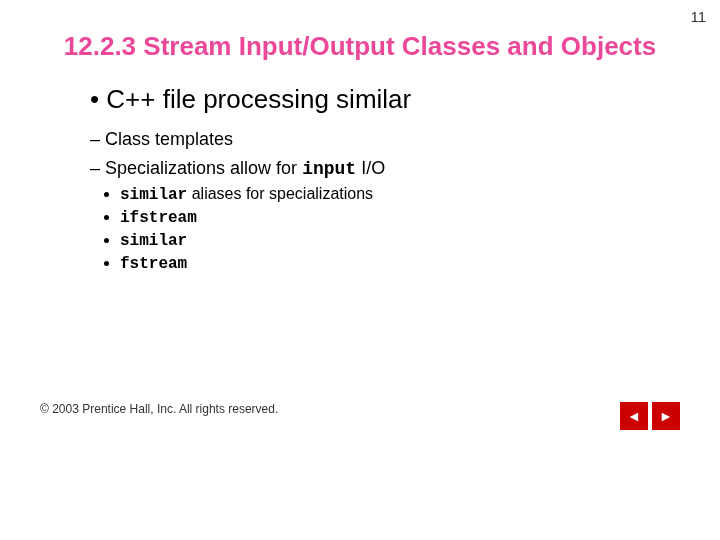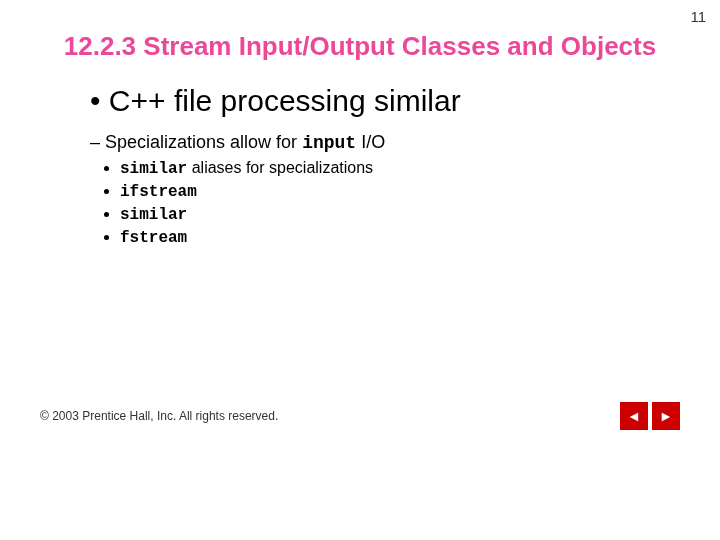--- a/index.html
+++ b/index.html
@@ -32,21 +32,21 @@
       text-align: center;
       color: #ec4899;
       font-size: 26px;
       font-weight: bold;
       margin-top: 10px;
       margin-bottom: 20px;
       line-height: 1.3;
     }
 
     .main-bullet {
-      font-size: 30px;
+      font-size: 26px;
       color: #000;
       margin-left: 20px;
       margin-bottom: 10px;
     }
 
     .sub-section {
       margin-left: 50px;
       margin-bottom: 8px;
     }
 
@@ -76,21 +76,21 @@
       font-family: 'Courier New', Courier, monospace;
       font-weight: bold;
     }
 
     .footer {
       position: absolute;
       bottom: 18px;
       left: 40px;
       right: 40px;
       display: flex;
-      align-items: center;
+      align-items: flex-start;
       justify-content: space-between;
     }
 
     .footer-text {
       font-size: 12px;
       color: #333;
     }
 
     .nav-buttons {
       display: flex;
@@ -119,20 +119,23 @@
 
   <div class="slide-title">12.2.3 Stream Input/Output Classes and Objects</div>
 
   <div style="margin-left: 30px; margin-bottom: 14px;">
     <span class="main-bullet">
       • <span>C++ file processing similar</span>
     </span>
   </div>
 
   <div class="sub-section">
+    <div class="dash-item">
+      <span>Class templates</span>
+    </div>
   </div>
 
   <div class="sub-section">
     <div class="dash-item">
       <span>Specializations allow for </span><code>input</code><span> I/O</span>
     </div>
     <ul class="sub-bullets">
       <li class="sub-bullet">
         <code>similar</code>
         <span> aliases for specializations</span>

